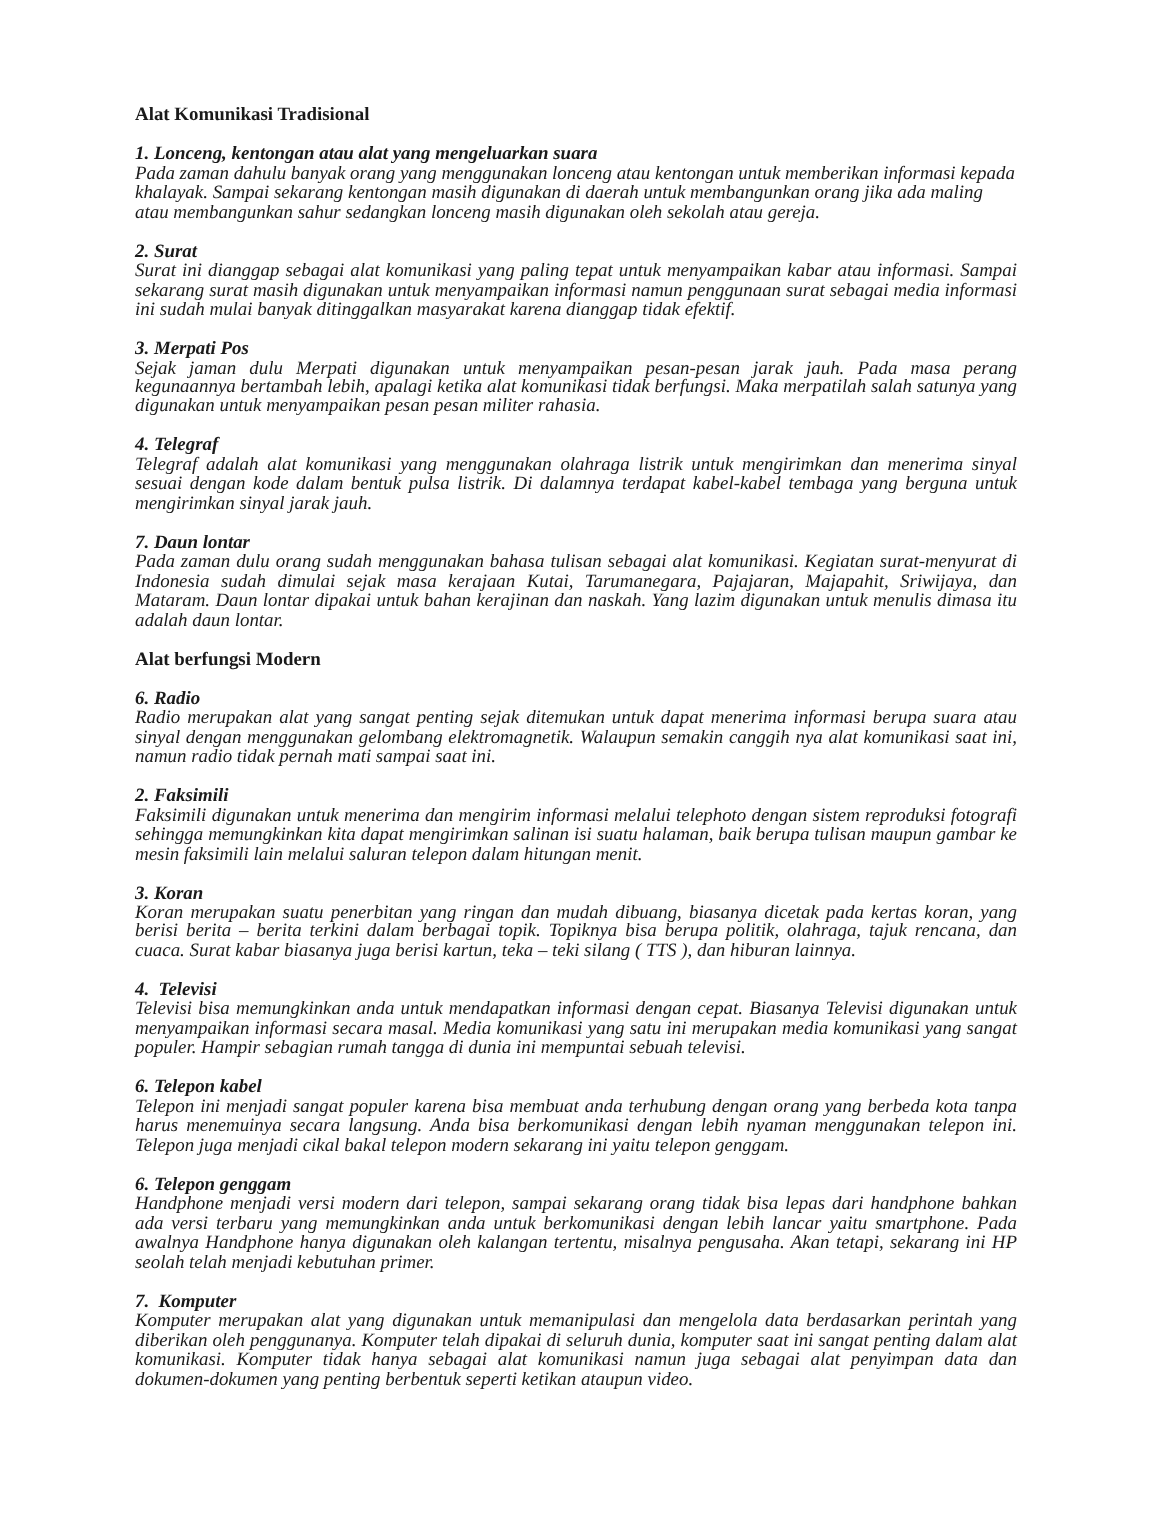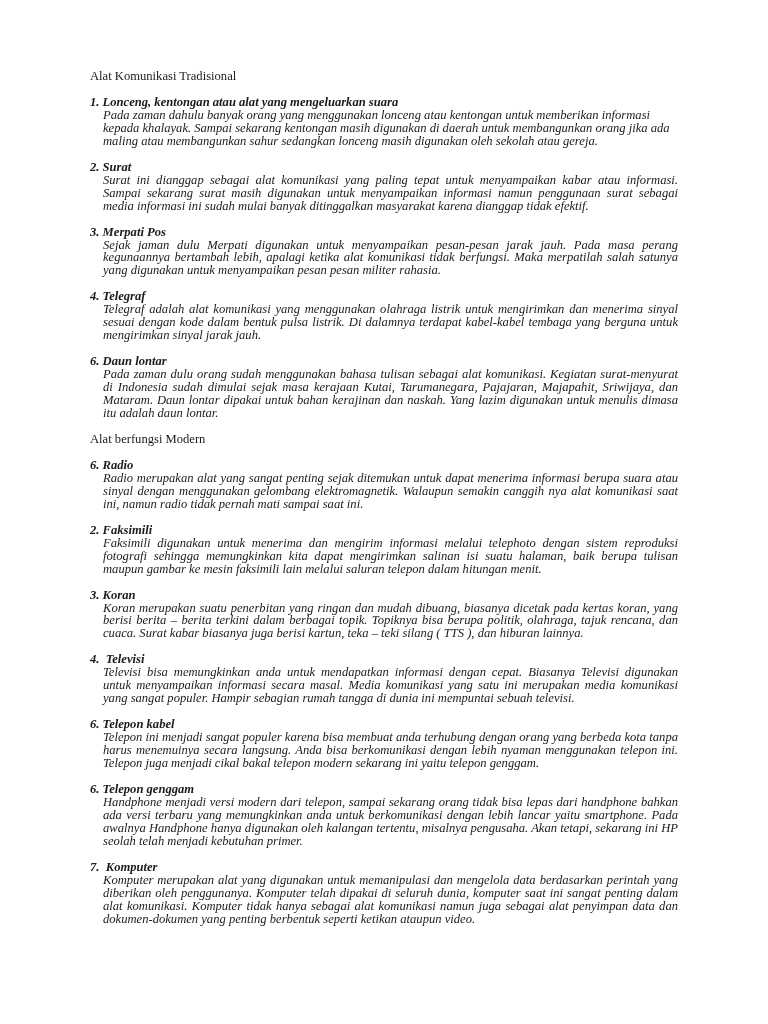--- a/index.html
+++ b/index.html
@@ -7,24 +7,24 @@
     .page {
       position: absolute;
       left: 90px;
       top: 70px;
       width: 588px;
       font-family: "Liberation Serif", serif;
       font-size: 12.6px;
       line-height: 12.95px;
       color: #1a1a1a;
     }
-    .doc-title { font-weight: normal; margin: 0 0 13px 0; }
+    .doc-title { font-weight: bold; margin: 0 0 13px 0; }
     .section { margin: 0 0 13px 0; font-style: italic; }
     .item-heading { font-weight: bold; white-space: pre; }
-    .item-body { text-align: justify; margin-left: 13px; }
+    .item-body { text-align: justify; }
     .item-body.left { text-align: left; }
   </style>
 </head>
 <body>
 
 <div class="page">
 
   <div class="doc-title">Alat Komunikasi Tradisional</div>
 
   <div class="section">
@@ -41,21 +41,21 @@
     <div class="item-heading">3. Merpati Pos</div>
     <div class="item-body">Sejak jaman dulu Merpati digunakan untuk menyampaikan pesan-pesan jarak jauh. Pada masa perang kegunaannya bertambah lebih, apalagi ketika alat komunikasi tidak berfungsi. Maka merpatilah salah satunya yang digunakan untuk menyampaikan pesan pesan militer rahasia.</div>
   </div>
 
   <div class="section">
     <div class="item-heading">4. Telegraf</div>
     <div class="item-body">Telegraf adalah alat komunikasi yang menggunakan olahraga listrik untuk mengirimkan dan menerima sinyal sesuai dengan kode dalam bentuk pulsa listrik. Di dalamnya terdapat kabel-kabel tembaga yang berguna untuk mengirimkan sinyal jarak jauh.</div>
   </div>
 
   <div class="section">
-    <div class="item-heading">6. Daun lontar</div>
+    <div class="item-heading">7. Daun lontar</div>
     <div class="item-body">Pada zaman dulu orang sudah menggunakan bahasa tulisan sebagai alat komunikasi. Kegiatan surat-menyurat di Indonesia sudah dimulai sejak masa kerajaan Kutai, Tarumanegara, Pajajaran, Majapahit, Sriwijaya, dan Mataram. Daun lontar dipakai untuk bahan kerajinan dan naskah. Yang lazim digunakan untuk menulis dimasa itu adalah daun lontar.</div>
   </div>
 
   <div class="doc-title">Alat berfungsi Modern</div>
 
   <div class="section">
     <div class="item-heading">6. Radio</div>
     <div class="item-body">Radio merupakan alat yang sangat penting sejak ditemukan untuk dapat menerima informasi berupa suara atau sinyal dengan menggunakan gelombang elektromagnetik. Walaupun semakin canggih nya alat komunikasi saat ini, namun radio tidak pernah mati sampai saat ini.</div>
   </div>
 

